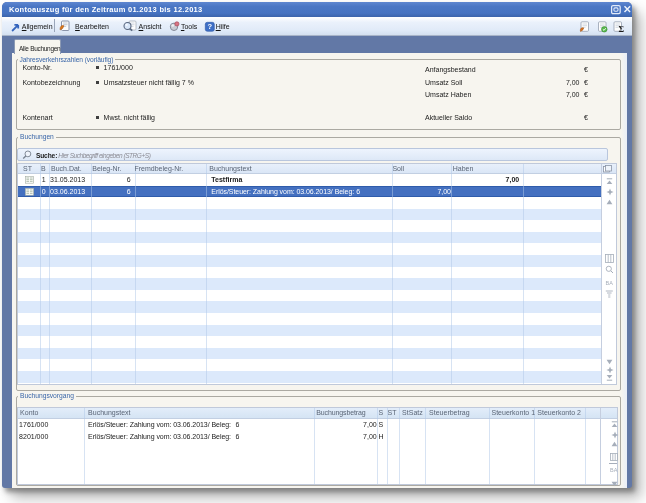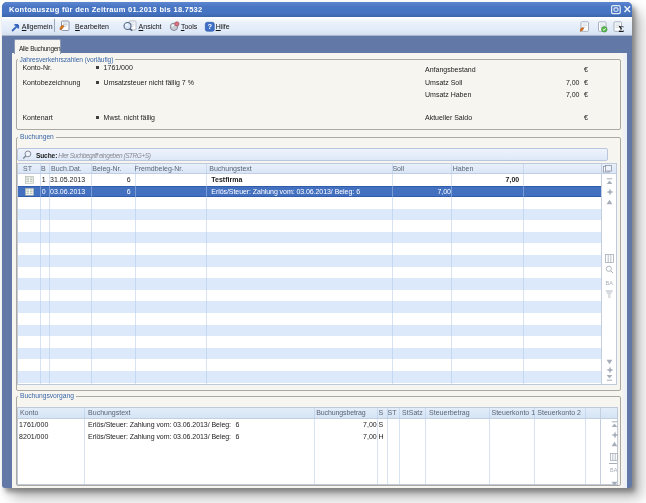--- a/index.html
+++ b/index.html
@@ -24,21 +24,21 @@
 .vl{position:absolute;width:1px;top:0;bottom:0;background:rgba(176,199,231,.5)}
 .b{font-weight:bold}
 .sq{position:absolute;width:3px;height:3px;background:#3f3f3f}
 .nav{position:absolute;color:#a6aeba;text-align:center}
 svg{position:absolute;overflow:visible}
 </style></head>
 <body>
 <div class="win">
 
  <div class="tb"></div>
- <div class="tbtx">Kontoauszug für den Zeitraum 01.2013 bis 18.7532</div>
+ <div class="tbtx">Kontoauszug für den Zeitraum 01.2013 bis 12.2013</div>
  <svg width="10" height="10" style="left:609px;top:3px">
    <rect x="0.6" y="0.6" width="8.6" height="8" rx="1.4" fill="none" stroke="#e2eaf8" stroke-width="1.25"></rect>
    <rect x="2.9" y="2.9" width="4.1" height="3.3" rx="1.1" fill="none" stroke="#e2eaf8" stroke-width="1.1"></rect>
  </svg>
  <svg width="9" height="9" style="left:620.8px;top:3.4px">
    <path d="M1.5 1.3 L7.1 6.9 M7.1 1.3 L1.5 6.9" stroke="#eef3fc" stroke-width="1.45" stroke-linecap="butt"></path>
  </svg>
 
  <div class="toolbar"></div>
  <svg width="8" height="8" style="left:9px;top:21.5px">

